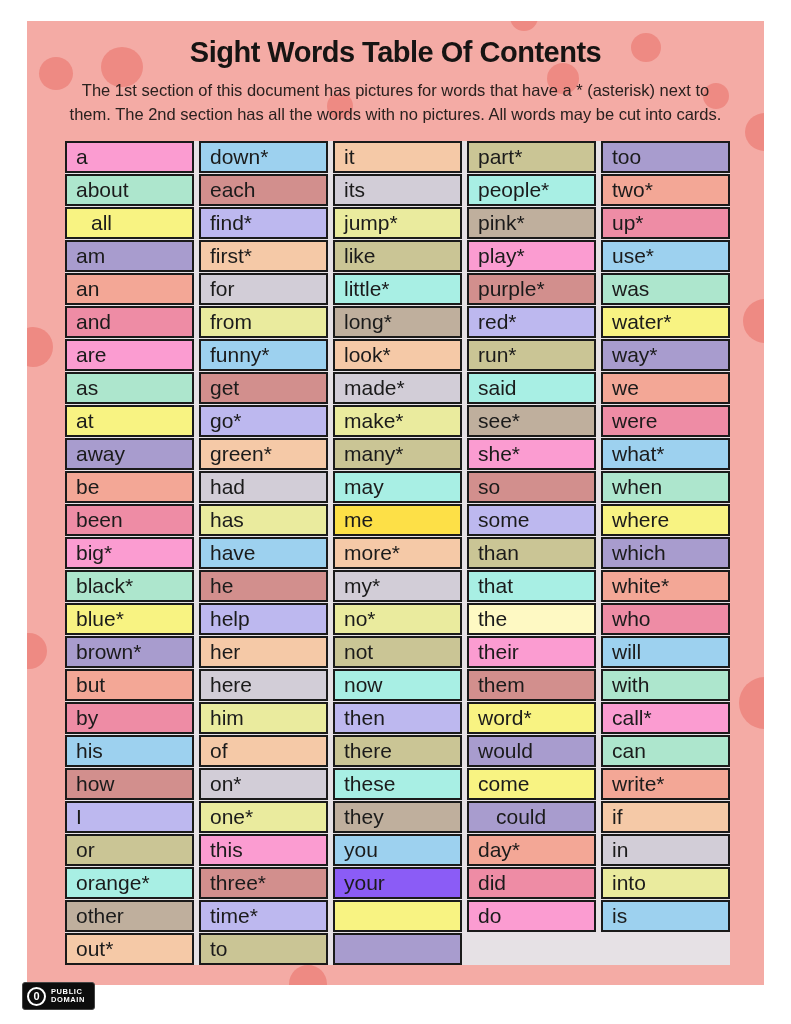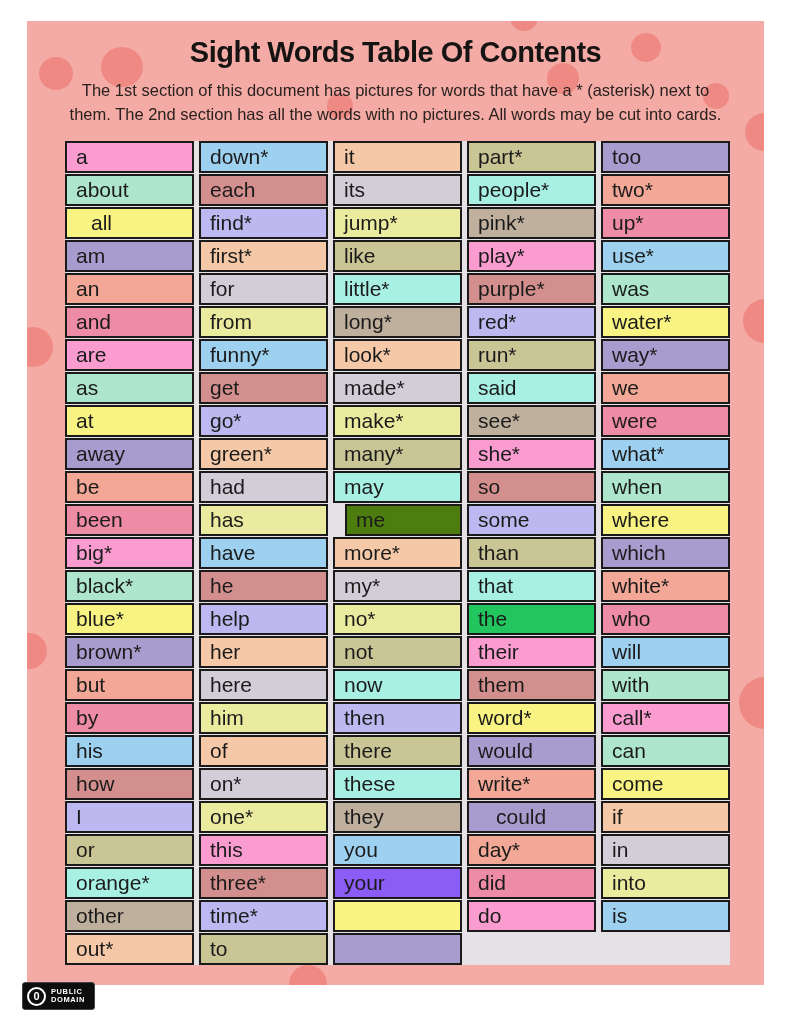--- a/index.html
+++ b/index.html
@@ -170,37 +170,37 @@
       <div class="cell" style="background: rgb(202, 197, 149);">many*</div>
       <div class="cell" style="background: rgb(251, 156, 209);">she*</div>
       <div class="cell" style="background: rgb(157, 209, 239);">what*</div>
       <div class="cell" style="background: rgb(243, 167, 150);">be</div>
       <div class="cell" style="background: rgb(210, 205, 215);">had</div>
       <div class="cell" style="background: rgb(168, 239, 228);">may</div>
       <div class="cell" style="background: rgb(210, 143, 141);">so</div>
       <div class="cell" style="background: rgb(173, 230, 205);">when</div>
       <div class="cell" style="background: rgb(238, 140, 165);">been</div>
       <div class="cell" style="background: rgb(234, 235, 158);">has</div>
-      <div class="cell" style="background: #4d7c0f; margin-left: 12px;">me</div>
+      <div class="cell" style="background: #fde047;">me</div>
       <div class="cell" style="background: rgb(189, 184, 239);">some</div>
       <div class="cell" style="background: rgb(248, 243, 130);">where</div>
       <div class="cell" style="background: rgb(251, 156, 209);">big*</div>
       <div class="cell" style="background: rgb(157, 209, 239);">have</div>
       <div class="cell" style="background: rgb(245, 201, 167);">more*</div>
       <div class="cell" style="background: rgb(202, 197, 149);">than</div>
       <div class="cell" style="background: rgb(168, 156, 206);">which</div>
       <div class="cell" style="background: rgb(173, 230, 205);">black*</div>
       <div class="cell" style="background: rgb(210, 143, 141);">he</div>
       <div class="cell" style="background: rgb(210, 205, 215);">my*</div>
       <div class="cell" style="background: rgb(168, 239, 228);">that</div>
       <div class="cell" style="background: rgb(243, 167, 150);">white*</div>
       <div class="cell" style="background: rgb(248, 243, 130);">blue*</div>
       <div class="cell" style="background: rgb(189, 184, 239);">help</div>
       <div class="cell" style="background: rgb(234, 235, 158);">no*</div>
-      <div class="cell" style="background: #22c55e;">the</div>
+      <div class="cell" style="background: #fef9c3;">the</div>
       <div class="cell" style="background: rgb(238, 140, 165);">who</div>
       <div class="cell" style="background: rgb(168, 156, 206);">brown*</div>
       <div class="cell" style="background: rgb(245, 201, 167);">her</div>
       <div class="cell" style="background: rgb(202, 197, 149);">not</div>
       <div class="cell" style="background: rgb(251, 156, 209);">their</div>
       <div class="cell" style="background: rgb(157, 209, 239);">will</div>
       <div class="cell" style="background: rgb(243, 167, 150);">but</div>
       <div class="cell" style="background: rgb(210, 205, 215);">here</div>
       <div class="cell" style="background: rgb(168, 239, 228);">now</div>
       <div class="cell" style="background: rgb(210, 143, 141);">them</div>
@@ -211,22 +211,22 @@
       <div class="cell" style="background: rgb(248, 243, 130);">word*</div>
       <div class="cell" style="background: rgb(251, 156, 209);">call*</div>
       <div class="cell" style="background: rgb(157, 209, 239);">his</div>
       <div class="cell" style="background: rgb(245, 201, 167);">of</div>
       <div class="cell" style="background: rgb(202, 197, 149);">there</div>
       <div class="cell" style="background: rgb(168, 156, 206);">would</div>
       <div class="cell" style="background: rgb(173, 230, 205);">can</div>
       <div class="cell" style="background: rgb(210, 143, 141);">how</div>
       <div class="cell" style="background: rgb(210, 205, 215);">on*</div>
       <div class="cell" style="background: rgb(168, 239, 228);">these</div>
+      <div class="cell" style="background: rgb(248, 243, 130);">come</div>
       <div class="cell" style="background: rgb(243, 167, 150);">write*</div>
-      <div class="cell" style="background: rgb(248, 243, 130);">come</div>
       <div class="cell" style="background: rgb(189, 184, 239);">I</div>
       <div class="cell" style="background: rgb(234, 235, 158);">one*</div>
       <div class="cell" style="background: rgb(191, 175, 157);">they</div>
       <div class="cell" style="background: rgb(168, 156, 206); padding-left: 27px;">could</div>
       <div class="cell" style="background: rgb(245, 201, 167);">if</div>
       <div class="cell" style="background: rgb(202, 197, 149);">or</div>
       <div class="cell" style="background: rgb(251, 156, 209);">this</div>
       <div class="cell" style="background: rgb(157, 209, 239);">you</div>
       <div class="cell" style="background: rgb(243, 167, 150);">day*</div>
       <div class="cell" style="background: rgb(210, 205, 215);">in</div>

